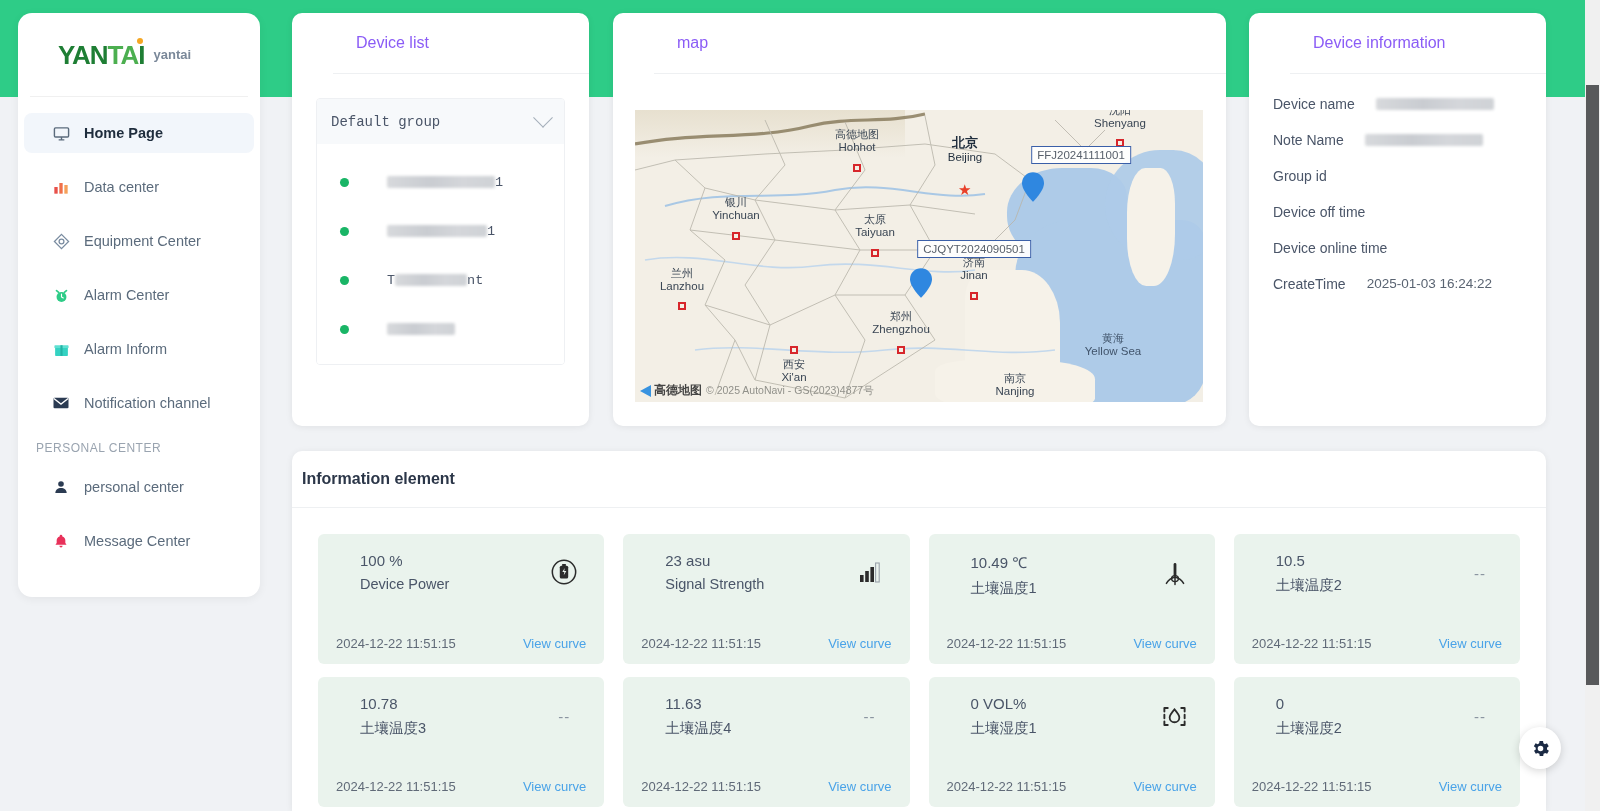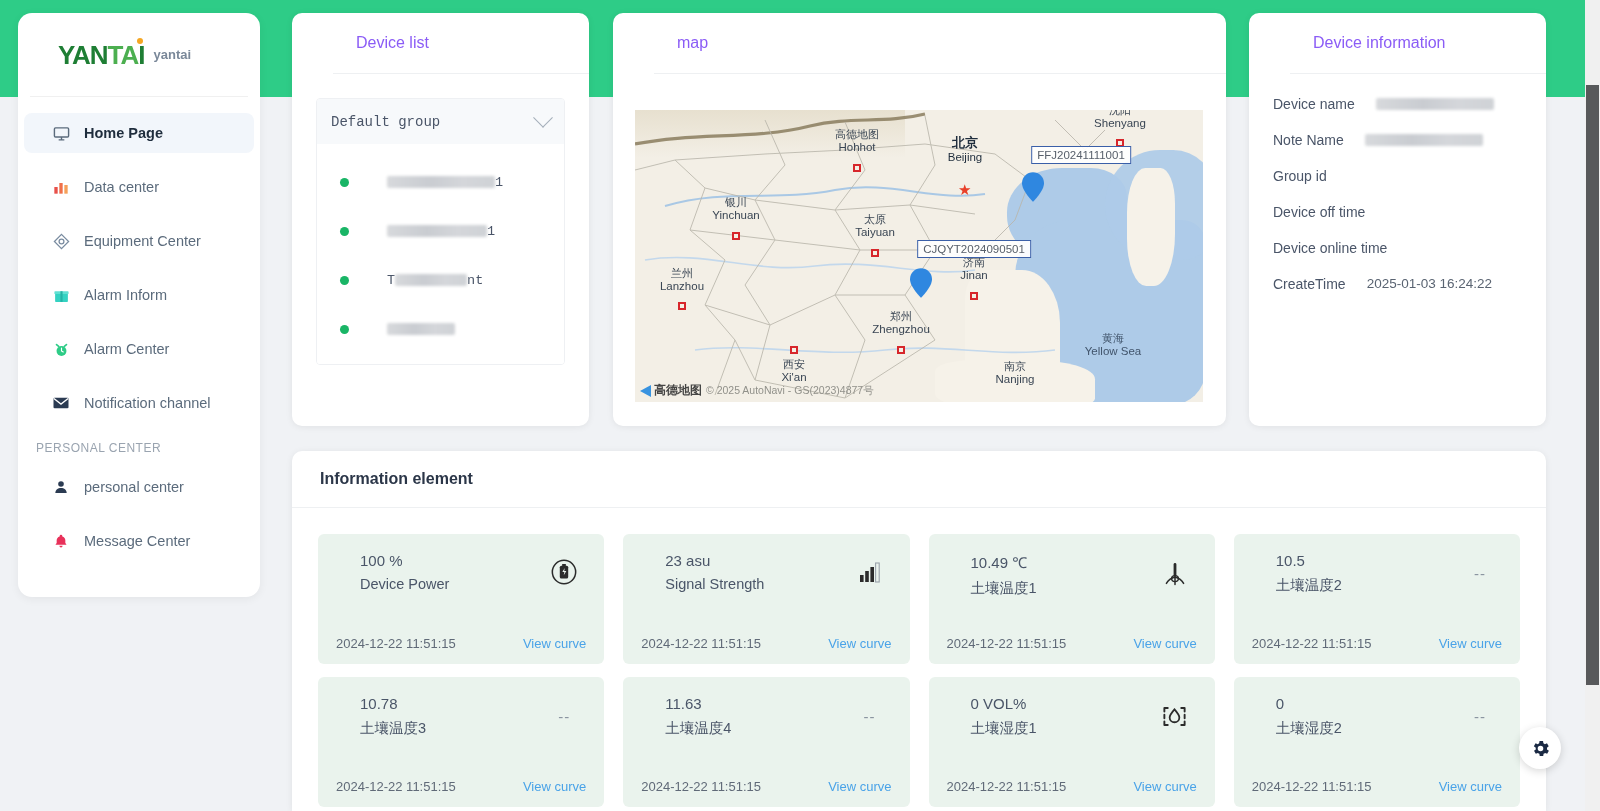--- a/index.html
+++ b/index.html
@@ -237,21 +237,21 @@
   }
   .info-key { white-space: nowrap; }
   .info-val { margin-left: 21px; color: #5a6472; font-size: 13.5px; }
   
   #info-element {
     left: 292px; top: 451px; width: 1254px; height: 360px;
     border-radius: 10px 10px 0 0;
   }
   .ie-head {
     height: 57px; display: flex; align-items: center;
-    padding-left: 28px;
+    padding-left: 10px;
     border-bottom: 1px solid #eef0f2;
     font-size: 16px; font-weight: bold; color: #2b3648;
   }
   .ie-grid {
     display: grid;
     grid-template-columns: repeat(4, 1fr);
     gap: 13px 19px;
     padding: 26px 26px 0 26px;
   }
   .ie-card {
@@ -344,37 +344,37 @@
             <path d="M12 2 22 12 12 22 2 12z"></path>
               <circle cx="12" cy="12" r="3.4"></circle>
           </svg>
         </span>
         <span>Equipment Center</span>
       </div>
 
       <div class="nav-item">
         <span class="nav-ico">
           <svg width="17" height="17" viewBox="0 0 24 24">
+            <circle cx="12" cy="14" r="7" fill="#2ecc87"></circle>
+            <path d="M5 5l3 2.5M19 5l-3 2.5" stroke="#2ecc87" stroke-width="2.4" stroke-linecap="round"></path>
+            <path d="M12 10v4l2.5 1.5" stroke="#fff" stroke-width="1.6" fill="none" stroke-linecap="round"></path>
+          </svg>
+        </span>
+        <span>Alarm Center</span>
+      </div>
+
+      <div class="nav-item">
+        <span class="nav-ico">
+          <svg width="17" height="17" viewBox="0 0 24 24">
             <rect x="3" y="9" width="18" height="12" rx="1" fill="#34d2c2"></rect>
             <rect x="2" y="6" width="20" height="4" rx="1" fill="#5fe0d2"></rect>
             <rect x="10.5" y="6" width="3" height="15" fill="#23b3a5"></rect>
           </svg>
         </span>
         <span>Alarm Inform</span>
-      </div>
-
-      <div class="nav-item">
-        <span class="nav-ico">
-          <svg width="17" height="17" viewBox="0 0 24 24">
-            <circle cx="12" cy="14" r="7" fill="#2ecc87"></circle>
-            <path d="M5 5l3 2.5M19 5l-3 2.5" stroke="#2ecc87" stroke-width="2.4" stroke-linecap="round"></path>
-            <path d="M12 10v4l2.5 1.5" stroke="#fff" stroke-width="1.6" fill="none" stroke-linecap="round"></path>
-          </svg>
-        </span>
-        <span>Alarm Center</span>
       </div>
 
       <div class="nav-item">
         <span class="nav-ico">
           <svg width="18" height="18" viewBox="0 0 24 24">
             <rect x="2" y="5" width="20" height="14" rx="1.5" fill="#2b3b52"></rect>
             <path d="M2.5 6l9.5 7.5L21.5 6" stroke="#fff" stroke-width="1.7" fill="none"></path>
           </svg>
         </span>
         <span>Notification channel</span>
@@ -481,21 +481,21 @@
 
       <div class="map-lbl" style="left:159px;top:248px"><span>西安</span><span class="en">Xi'an</span></div>
       <div class="city-mark" style="left:159px;top:240px"></div>
 
       <div class="map-lbl" style="left:339px;top:146px"><span>济南</span><span class="en">Jinan</span></div>
       <div class="city-mark" style="left:339px;top:186px"></div>
 
       <div class="map-lbl" style="left:485px;top:-6px"><span>沈阳</span><span class="en">Shenyang</span></div>
       <div class="city-mark" style="left:485px;top:33px"></div>
 
-      <div class="map-lbl" style="left:380px;top:250px"><span>南京</span><span class="en">Nanjing</span></div>
+      <div class="map-lbl" style="left:380px;top:262px"><span>南京</span><span class="en">Nanjing</span></div>
 
       <div class="map-lbl big" style="left:330px;top:26px"><span>北京</span><span class="en">Beijing</span></div>
       <div class="city-mark cap" style="left:323px;top:80px">★</div>
 
       <div class="map-lbl sea-lbl" style="left:478px;top:222px"><span>黄海</span><span class="en">Yellow Sea</span></div>
 
       <div class="pin-tag" style="left:446px;top:36px">FFJ20241111001</div>
       <svg class="pin" style="left:398px;top:92px" viewBox="0 0 24 32">
         <path d="M12 0C5.4 0 0 5.3 0 11.8 0 20.5 12 32 12 32s12-11.5 12-20.2C24 5.3 18.6 0 12 0z" fill="#2f87e0"></path>
       </svg>

